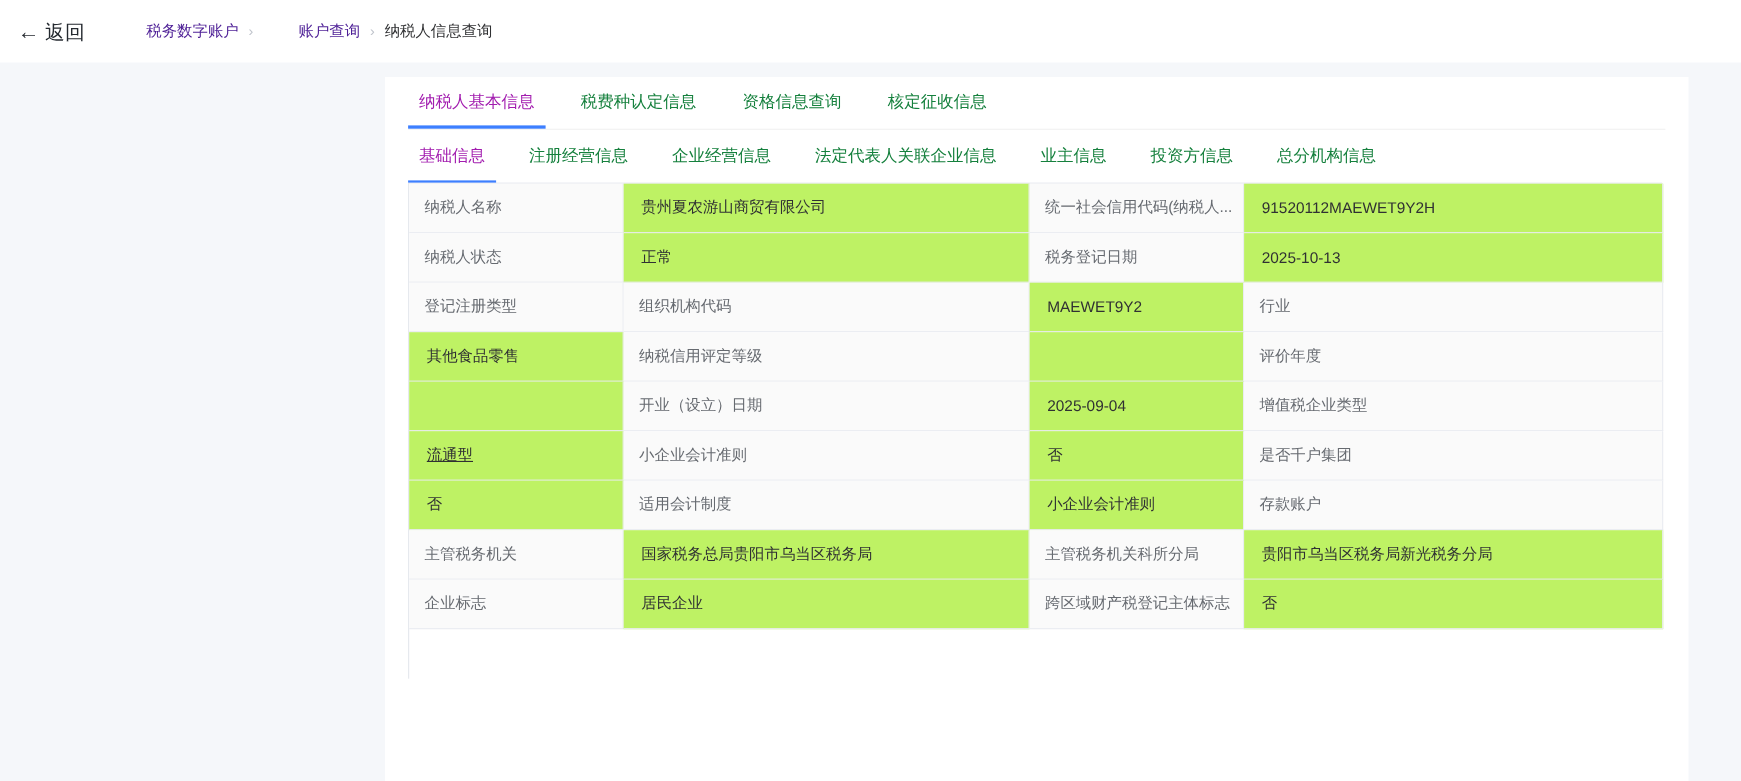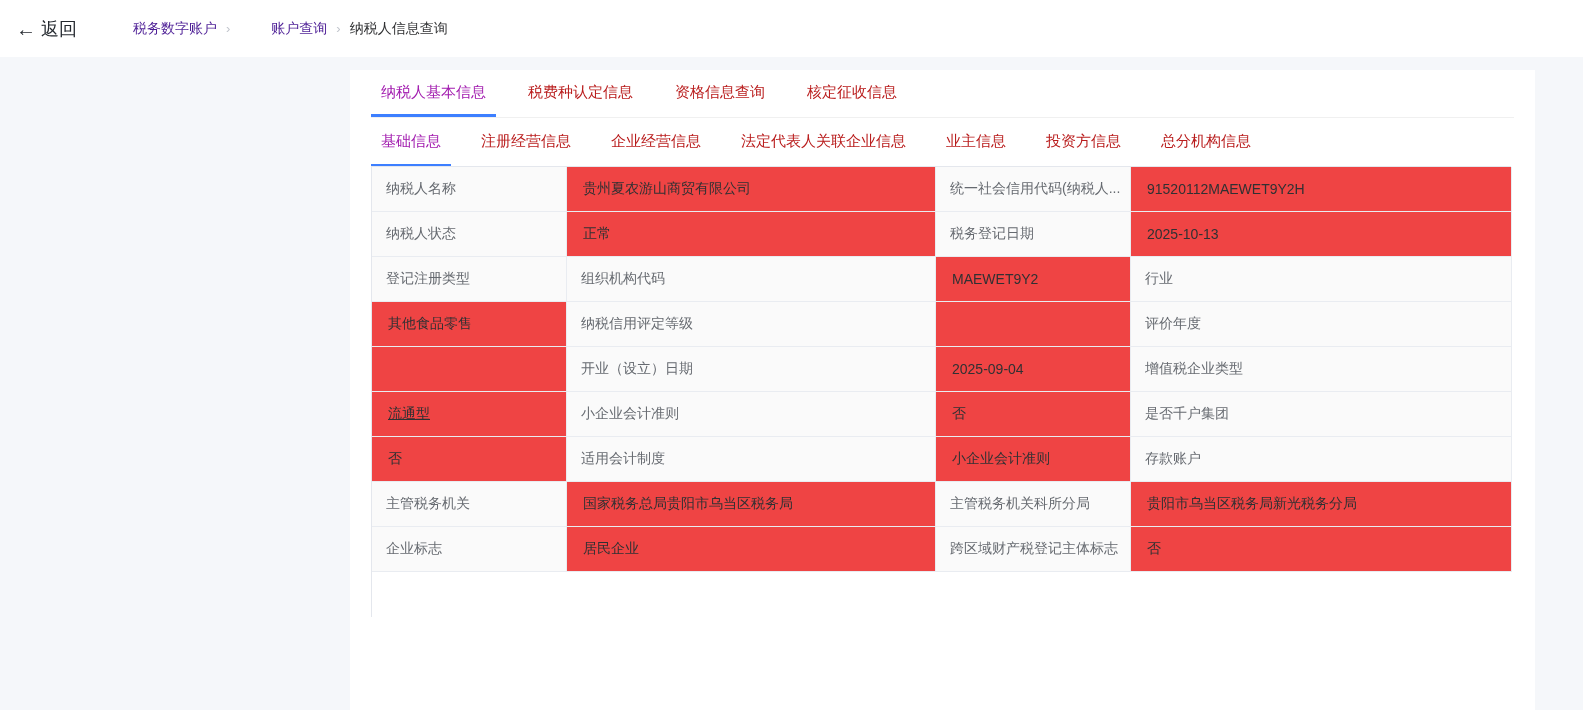--- a/index.html
+++ b/index.html
@@ -33,40 +33,40 @@
   .card {
     background: #ffffff; height: 640px;
     padding: 0 21px;
   }
   
   .tabs { display: flex; align-items: stretch; height: 48px; }
   .tabs.main-tabs { border-bottom: 1px solid #f0f0f0; }
   .tab {
     display: flex; align-items: center;
     padding: 0 10px; margin-right: 22px;
-    font-size: 15px; color: #b91c1c; cursor: pointer;
+    font-size: 15px; color: #15803d; cursor: pointer;
     border-bottom: 3px solid transparent;
   }
   .tabs.sub-tabs .tab { border-bottom-width: 2px; margin-right: 20px; }
   .tab.active { color: #a21caf; border-bottom-color: #3d7fff; }
   
   .info-table {
     display: grid;
     grid-template-columns: 195px 369px 195px 381px;
     width: 1140px;
     border-top: 1px solid #e4e7ed;
     border-left: 1px solid #e4e7ed;
     font-size: 14px;
   }
   .cell {
     min-height: 45px;
     display: flex; align-items: center;
     border-right: 1px solid #e9ecf1;
     border-bottom: 1px solid #e9ecf1;
-    background: #ef4444;
+    background: #bef264;
     overflow: hidden; white-space: nowrap; text-overflow: ellipsis;
   }
   .cell.label { background: #fafafa; color: #666a70; padding: 0 10px 0 14px; }
   .cell.value { color: #303133; padding: 0 12px 0 16px; }
   .cell.value.underline span { text-decoration: underline; cursor: pointer; }
   .cell.ghost { background: transparent; border: none; }
 </style>
 </head>
 <body>
 

